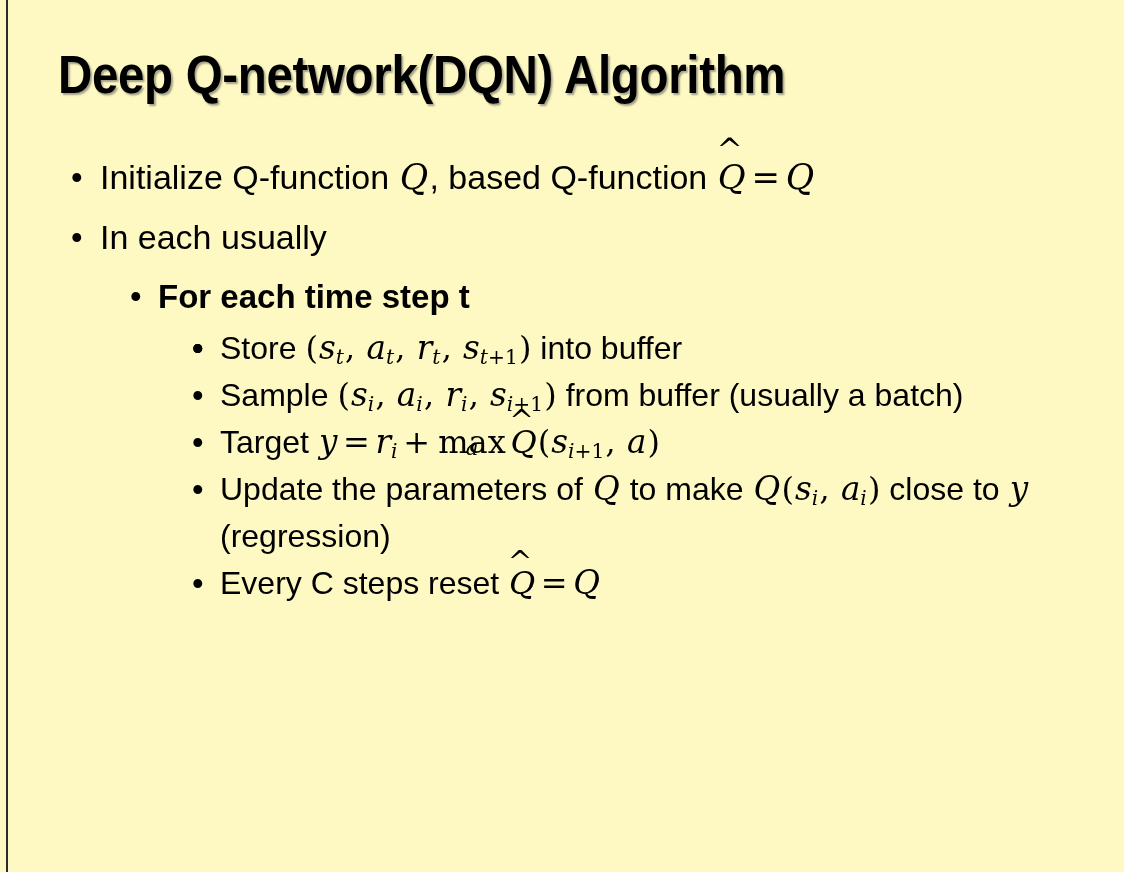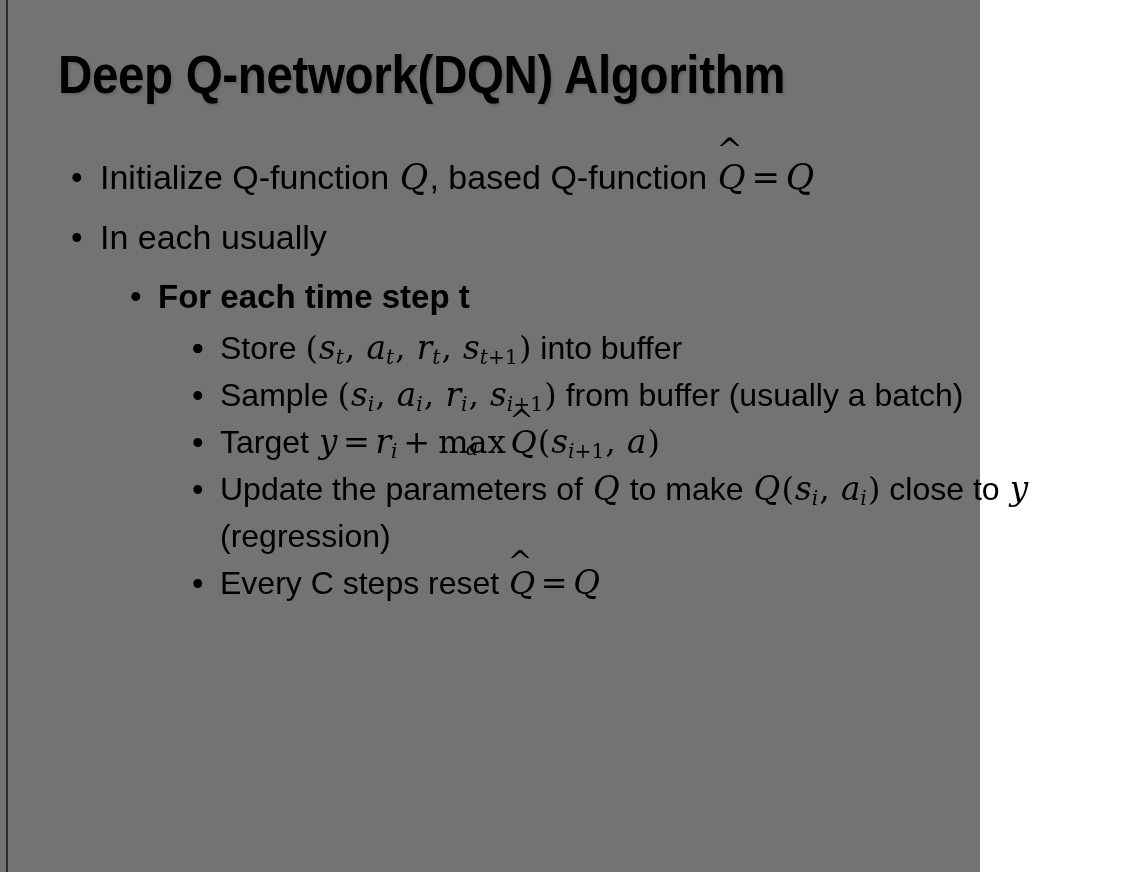--- a/index.html
+++ b/index.html
@@ -11,23 +11,23 @@
     width: 1124px;
     height: 872px;
     font-family: "Liberation Sans", sans-serif;
     color: #000000;
     overflow: hidden;
   }
 
   
   .slide {
     position: relative;
-    width: 980px;
+    width: 1124px;
     height: 872px;
-    background: #737373;
+    background: #fef9c3;
     box-sizing: border-box;
   }
   
   .edge-rule {
     position: absolute;
     left: 6px;
     top: 0;
     width: 2px;
     height: 872px;
     background: #2b2b2b;

